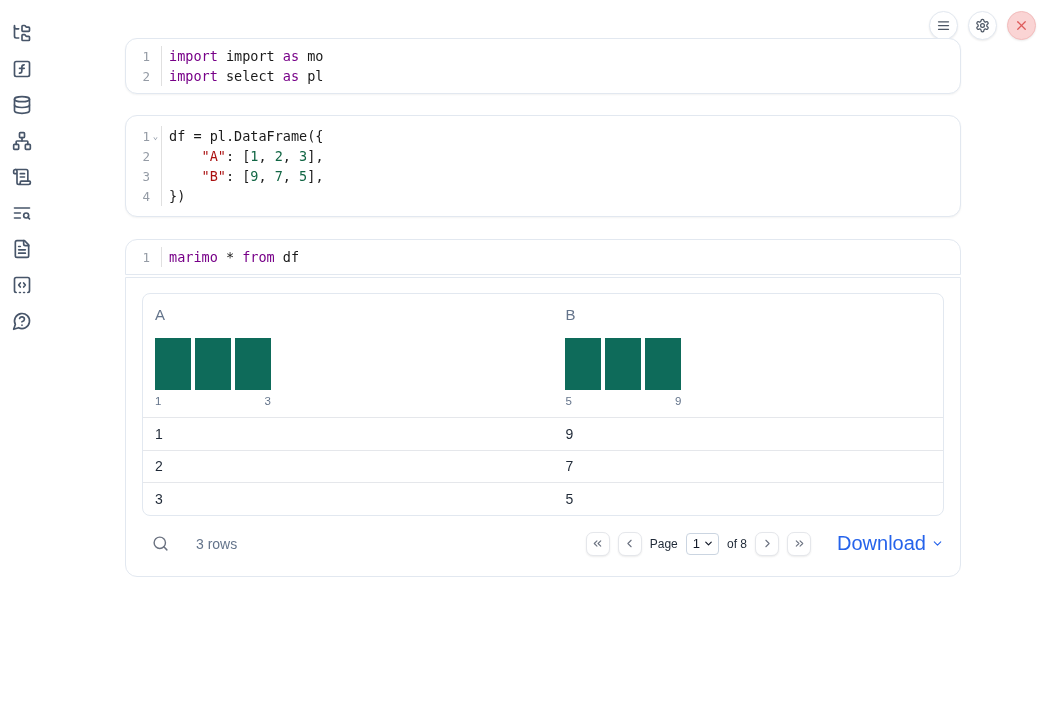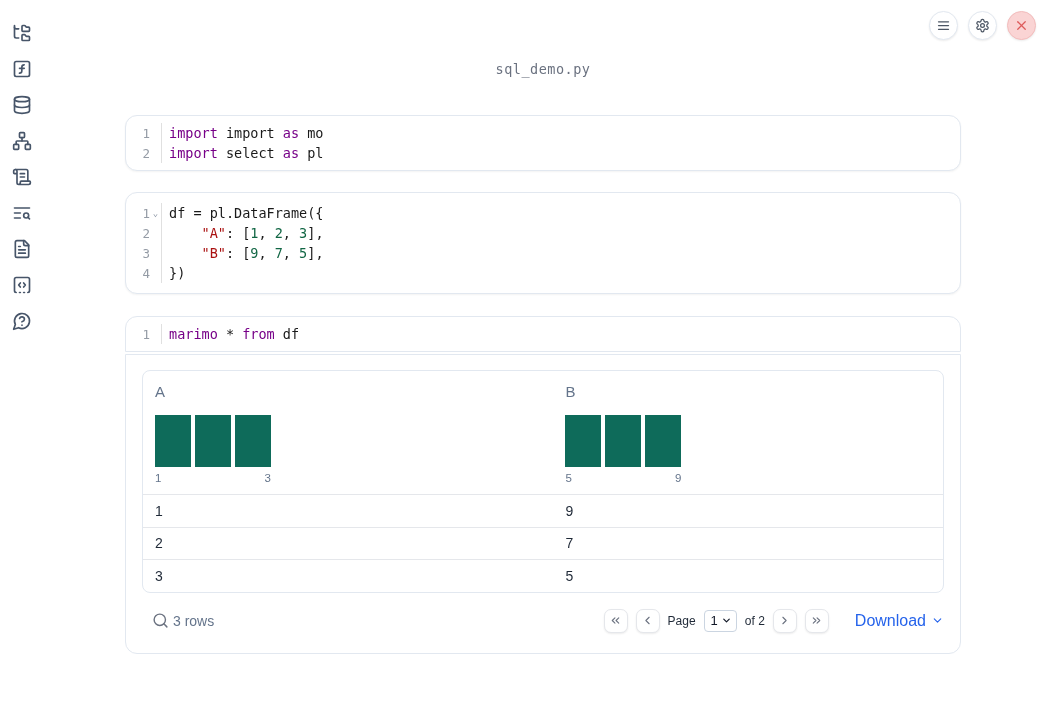--- a/index.html
+++ b/index.html
@@ -73,38 +73,38 @@
   .hist-labels { display: flex; justify-content: space-between; margin-top: 5px;
     font-size: 11.5px; color: #64748b; }
   .trow { display: flex; border-top: 1px solid #e5e7eb; height: 32.5px; align-items: center;
     font-size: 14px; color: #1f2937; cursor: default; }
   .tcell { padding-left: 12px; }
   .tcell.col-a { flex: 0 0 51.3%; }
   .tcell.col-b { flex: 1; }
 
   
   .tfoot { display: flex; align-items: center; margin-top: 8px; height: 40px; padding: 0 0 0 10px; }
-  .tfoot-left { display: flex; align-items: center; gap: 4px; }
+  .tfoot-left { display: flex; align-items: center; gap: 27px; }
   .tfoot-left svg { width: 17px; height: 17px; stroke: #6b7280; stroke-width: 2; fill: none;
     stroke-linecap: round; stroke-linejoin: round; }
   .rowcount { font-size: 14px; color: #64748b; }
   .tfoot-right { margin-left: auto; display: flex; align-items: center; gap: 8px; }
   .pg-btn { width: 24px; height: 24px; border-radius: 7px; background: #fff;
     border: 1px solid #e5e7eb; box-shadow: 0 1px 2px rgba(0,0,0,.08);
     display: flex; align-items: center; justify-content: center; cursor: pointer; }
   .pg-btn svg { width: 13px; height: 13px; stroke: #6b7280; stroke-width: 2; fill: none;
     stroke-linecap: round; stroke-linejoin: round; }
   .pg-text { font-size: 12px; color: #1f2937; }
   .page-select { display: inline-flex; align-items: center; gap: 3px; height: 22px;
     border: 1px solid #cbd5e1; border-radius: 4px; padding: 0 4px 0 6px; font-size: 13px;
     color: #111827; background: #fff; cursor: pointer; }
   .page-select svg { width: 11px; height: 11px; stroke: #111827; stroke-width: 2.6; fill: none;
     stroke-linecap: round; stroke-linejoin: round; }
   .download { margin-left: 18px; display: inline-flex; align-items: center; gap: 5px;
-    font-size: 16px; color: #2563eb; cursor: pointer; text-decoration: none; }
+    font-size: 20px; color: #2563eb; cursor: pointer; text-decoration: none; }
   .download svg { width: 13px; height: 13px; stroke: #2563eb; stroke-width: 2; fill: none;
     stroke-linecap: round; stroke-linejoin: round; }
 </style>
 </head>
 <body>
 
 <div class="sidebar">
   <div class="side-btn">
     <svg viewBox="0 0 24 24">
       <path d="M20 10a1 1 0 0 0 1-1V6a1 1 0 0 0-1-1h-2.5a1 1 0 0 1-.8-.4l-.9-1.2A1 1 0 0 0 15 3h-2a1 1 0 0 0-1 1v5a1 1 0 0 0 1 1Z"></path>
@@ -196,21 +196,20 @@
   </div>
   <div class="circle-btn danger">
     <svg viewBox="0 0 24 24">
       <path d="M18 6 6 18"></path>
         <path d="m6 6 12 12"></path>
     </svg>
   </div>
 </div>
 
 <div class="main">
-  <div class="nb-title">sql_demo.py</div>
 
   <div class="cell cell-1">
     <div class="editor">
         <div class="cl">
           <span class="gut">1</span>
           <span class="foldslot"></span>
           <span class="codetext"><span class="tok-kw">import</span><span class="tok-pl"> import </span><span class="tok-kw">as</span><span class="tok-pl"> mo</span></span>
         </div>
         <div class="cl">
           <span class="gut">2</span>
@@ -325,21 +324,21 @@
             <path d="m15 18-6-6 6-6"></path>
           </svg>
         </div>
         <span class="pg-text">Page</span>
         <span class="page-select">
           <span>1</span>
           <svg viewBox="0 0 24 24">
             <path d="m6 9 6 6 6-6"></path>
           </svg>
         </span>
-        <span class="pg-text">of 2</span>
+        <span class="pg-text">of 8</span>
         <div class="pg-btn">
           <svg viewBox="0 0 24 24">
             <path d="m9 18 6-6-6-6"></path>
           </svg>
         </div>
         <div class="pg-btn">
           <svg viewBox="0 0 24 24">
             <path d="m6 17 5-5-5-5"></path>
               <path d="m13 17 5-5-5-5"></path>
           </svg>

